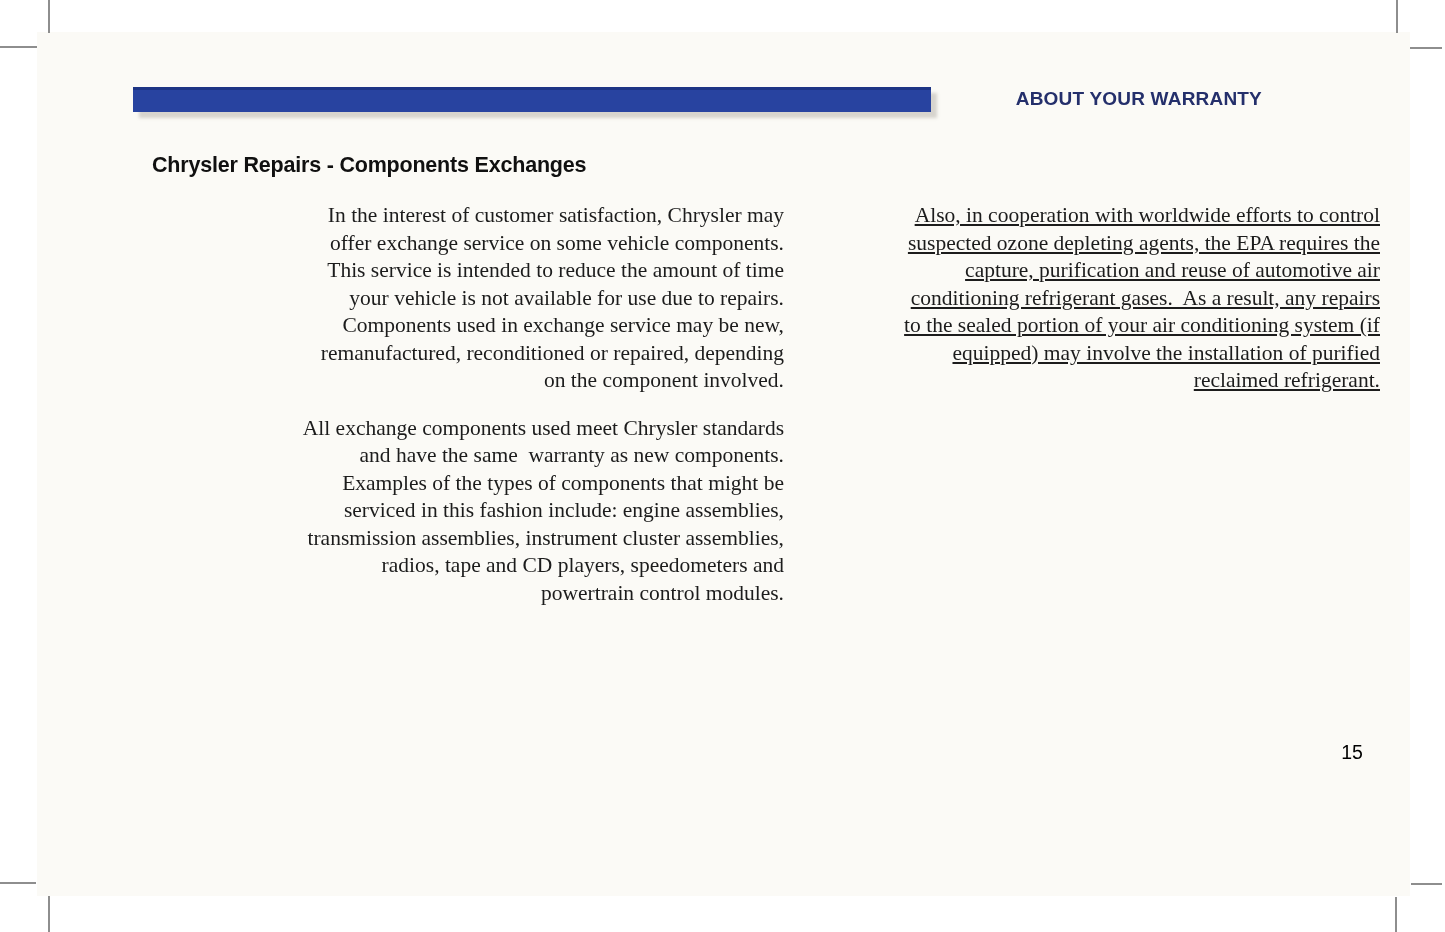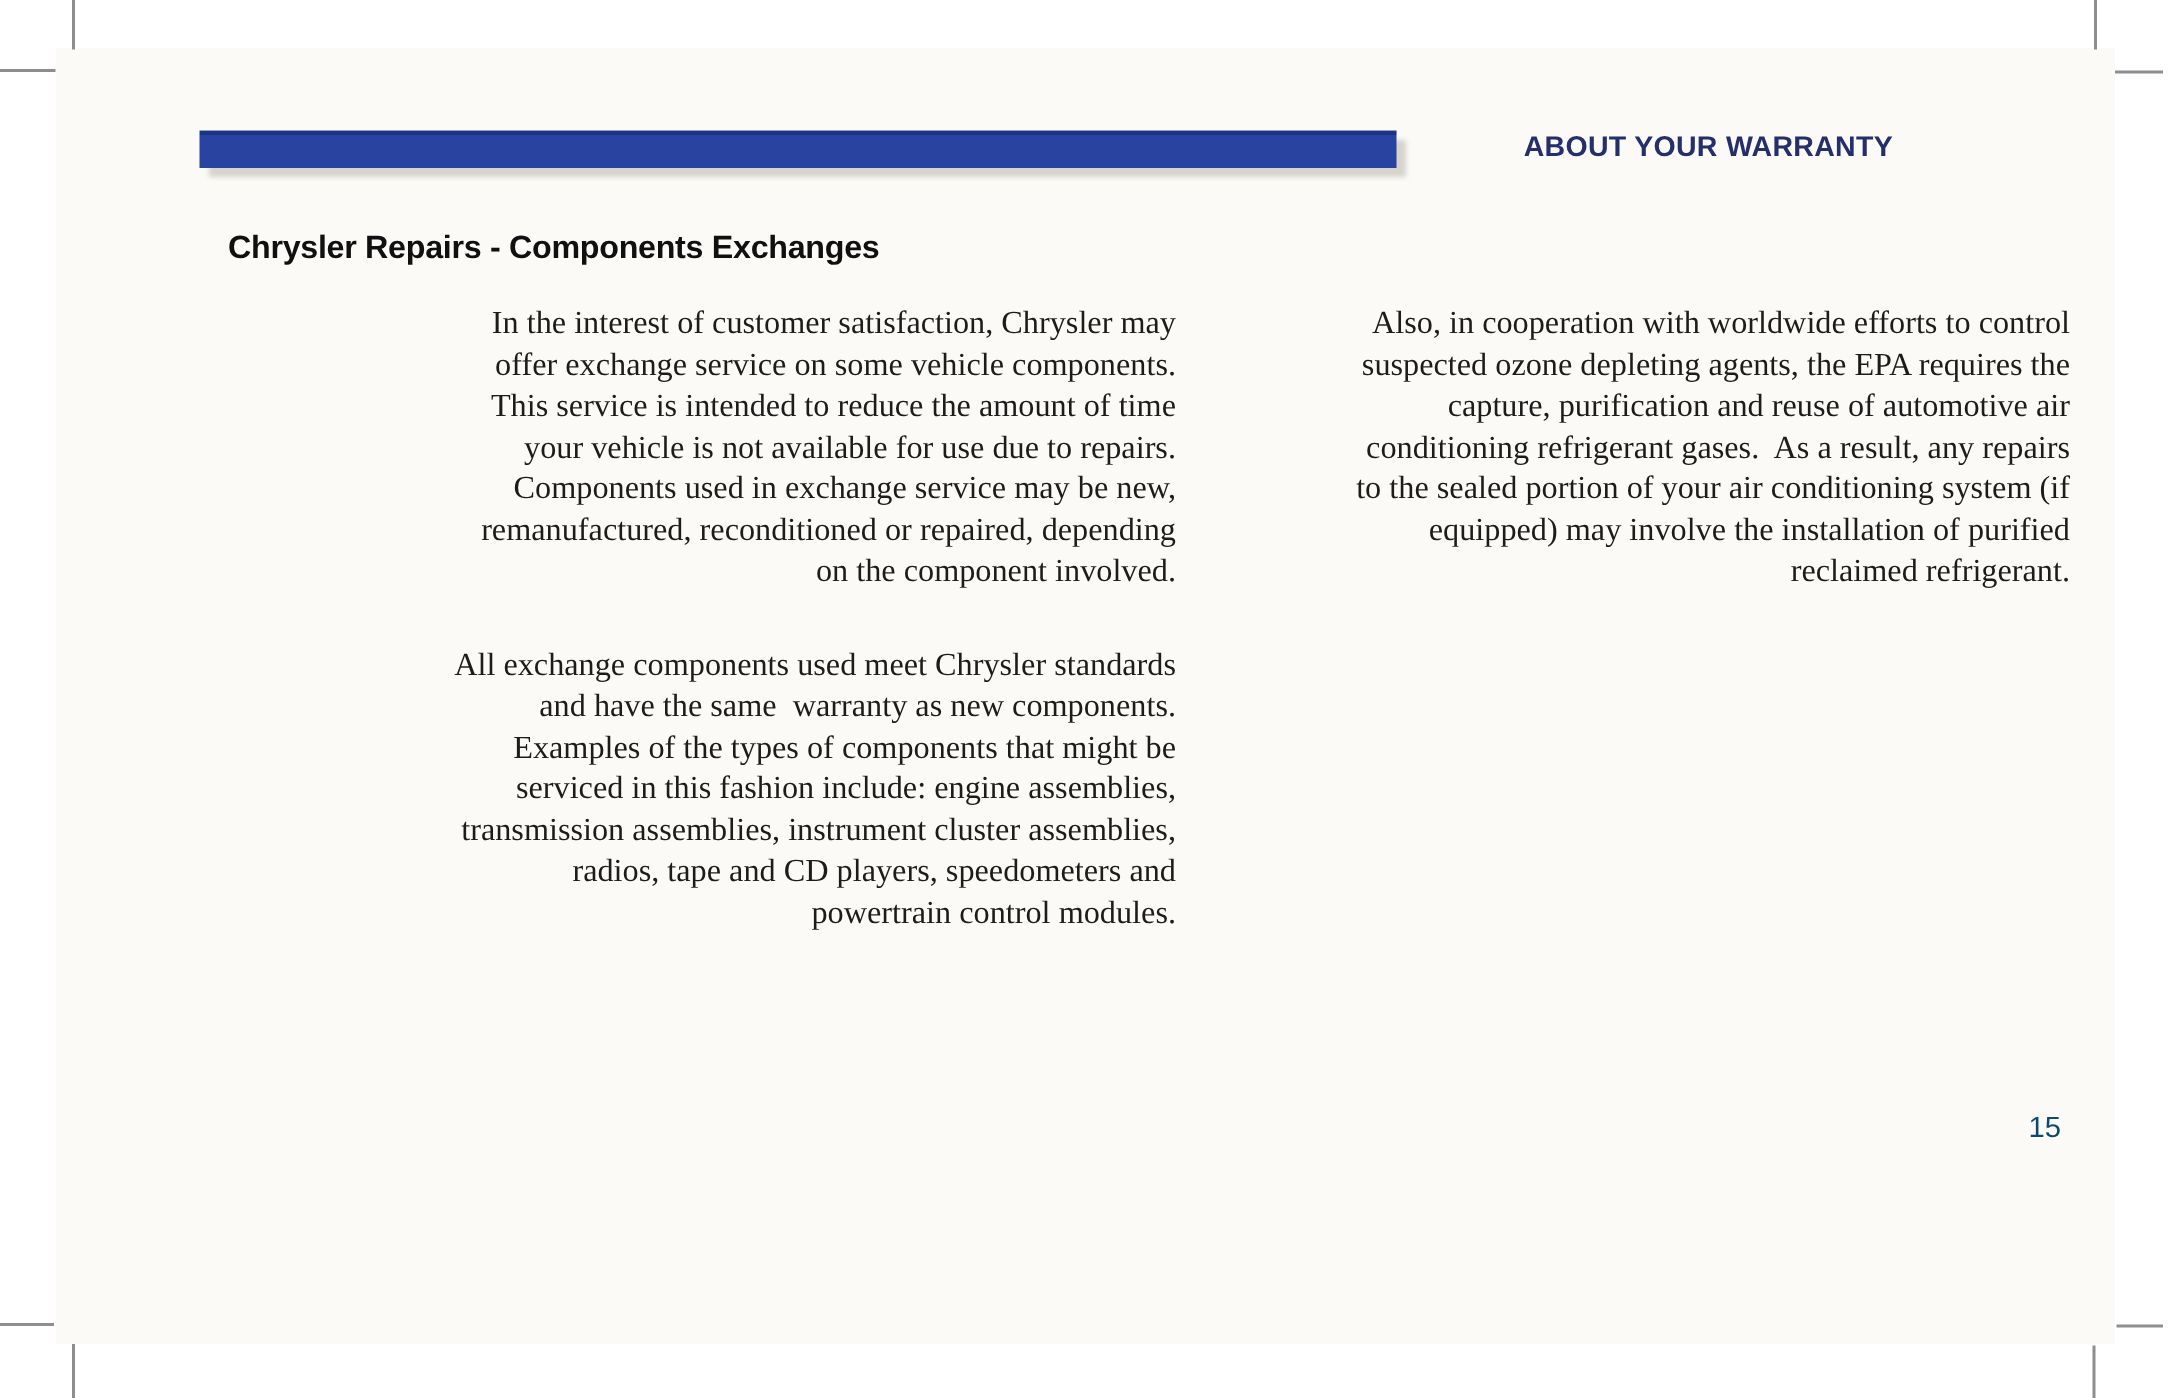--- a/index.html
+++ b/index.html
@@ -58,21 +58,21 @@
     position: absolute;
     top: 202px;
     font-family: "Liberation Serif", serif;
     font-size: 21.5px;
     line-height: 27.5px;
     color: #1c1c1c;
   }
   .col-left  { left: 152px; width: 632px; }
   .col-right { left: 762px; width: 618px; }
   .para { white-space: pre-wrap; text-align: right; }
-  .para + .para { margin-top: 35px; }
+  .para + .para { margin-top: 20px; }
   .page-number {
     position: absolute;
     left: 1330px; top: 741px;
     width: 44px;
     text-align: center;
     font-size: 19.5px;
     line-height: 22px;
     color: #30345c;
   }
 </style>
@@ -109,24 +109,24 @@
     <div class="para" data-bind="columns.left.para2">All exchange components used meet Chrysler standards
 and have the same  warranty as new components.
 Examples of the types of components that might be
 serviced in this fashion include: engine assemblies,
 transmission assemblies, instrument cluster assemblies,
 radios, tape and CD players, speedometers and
 powertrain control modules.</div>
   </div>
 
   <div class="body-col col-right">
-    <div class="para" data-bind="columns.right.para1" data-bind-css="color:columns.right.para1_color" style="color: rgb(28, 28, 28);">Also, in cooperation with worldwide efforts to control
+    <div class="para" data-bind="columns.right.para1" data-bind-css="color:columns.right.para1_color" style="color: rgb(28, 28, 28); text-decoration: underline;">Also, in cooperation with worldwide efforts to control
 suspected ozone depleting agents, the EPA requires the
 capture, purification and reuse of automotive air
 conditioning refrigerant gases.  As a result, any repairs
 to the sealed portion of your air conditioning system (if
 equipped) may involve the installation of purified
 reclaimed refrigerant.</div>
   </div>
 
-  <div class="page-number" data-bind="footer.page_number" data-bind-css="color:footer.page_number_color" style="color: #0c4a6e; text-align: right;">15</div>
+  <div class="page-number" data-bind="footer.page_number" data-bind-css="color:footer.page_number_color" style="color: #000000;">15</div>
 
 </div>
 
 </body></html>

